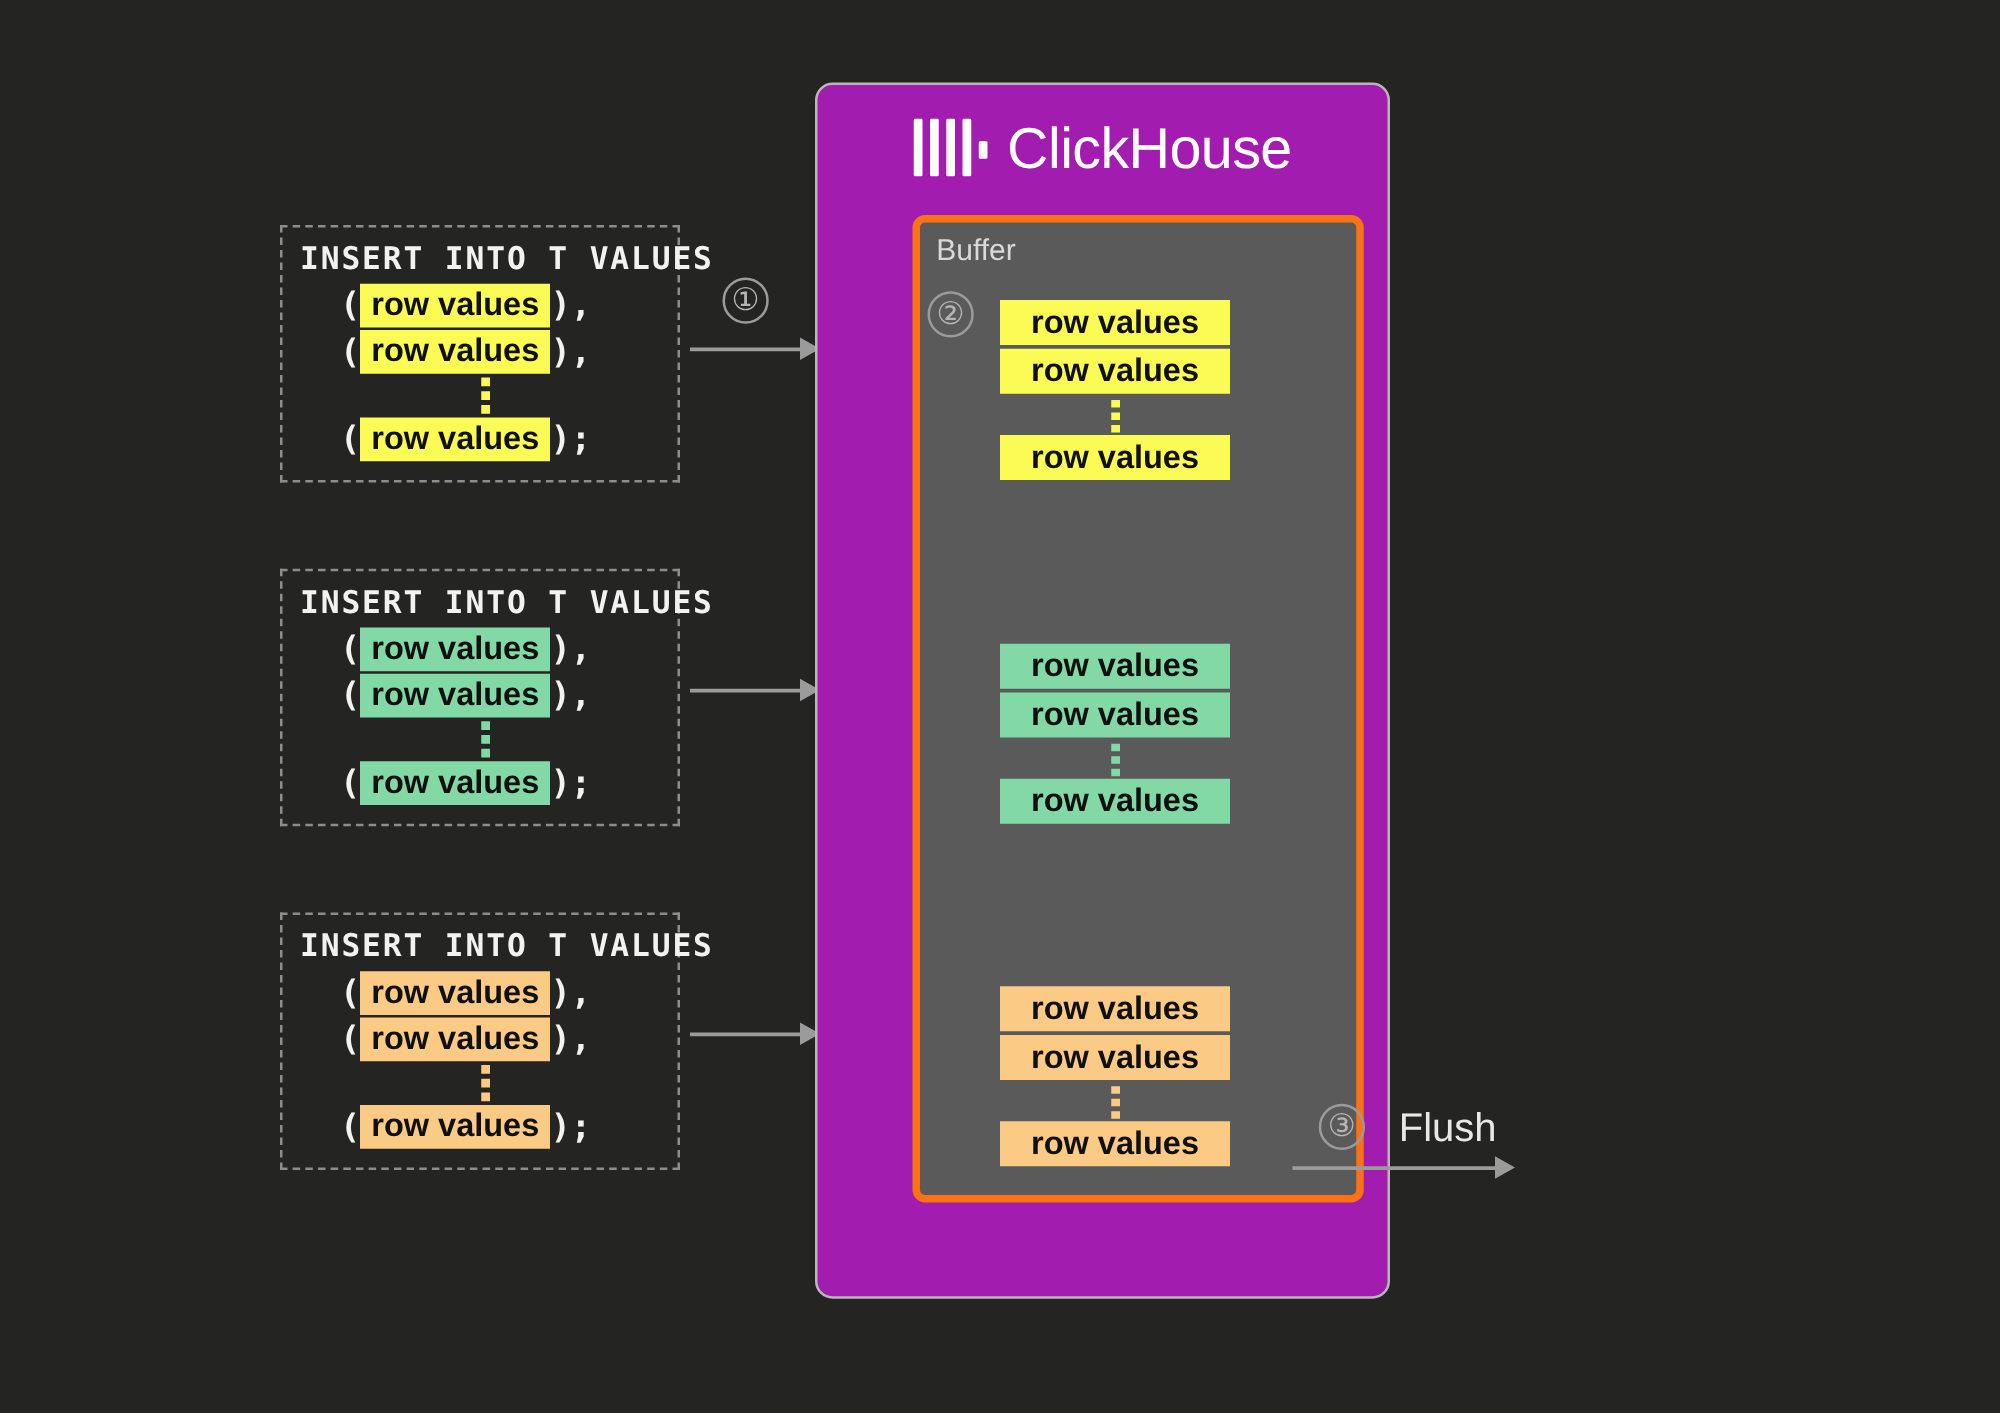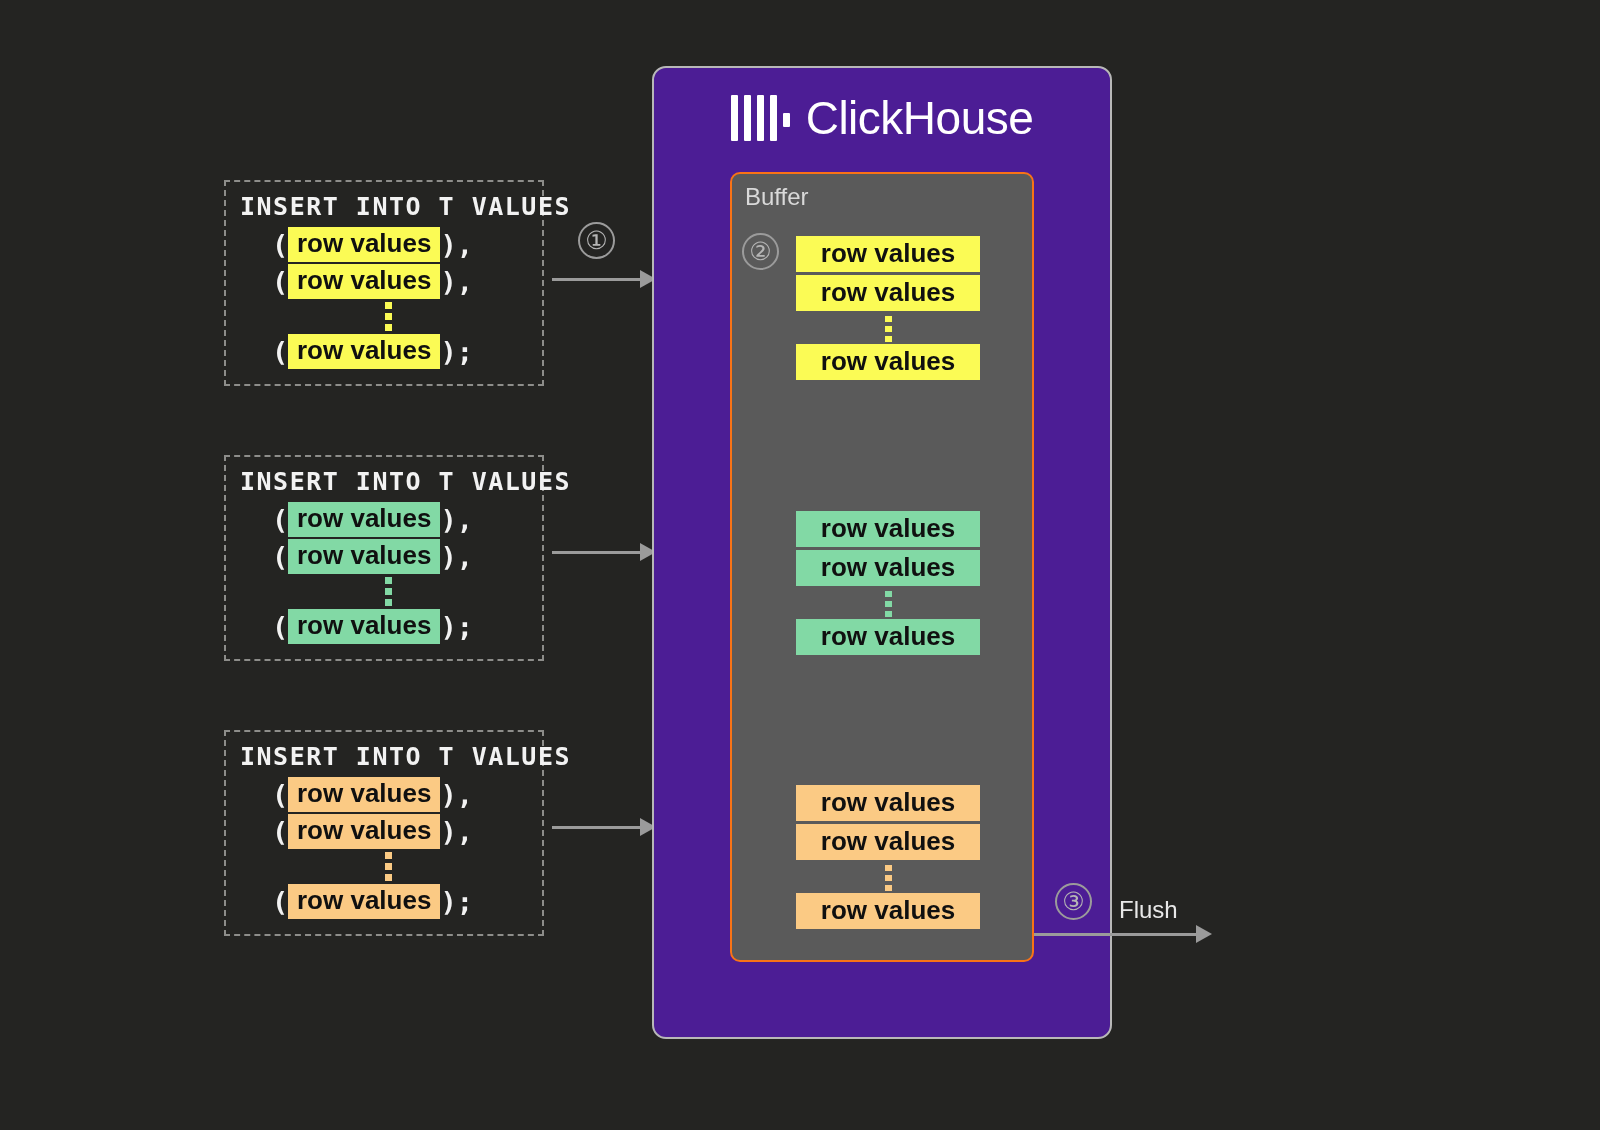--- a/index.html
+++ b/index.html
@@ -81,51 +81,50 @@
     border-radius: 50%;
     color: #b5b5b5;
     font-size: 25px;
     line-height: 33px;
     text-align: center;
     font-family: "Liberation Sans", sans-serif;
   }
   .flush-label {
     position: absolute;
     color: #e8e8e8;
-    font-size: 24px;
-    font-family: "Liberation Sans", sans-serif;
-    margin-top: 12px;
+    font-size: 32px;
+    font-family: "Liberation Sans", sans-serif;
   }
 
   
   #ch-panel {
     position: absolute;
     left: 652px; top: 66px; width: 460px; height: 973px;
-    background: #4c1d95;
+    background: #a21caf;
     border: 2px solid #b8b8b8;
     border-radius: 14px;
   }
   #ch-header {
     display: flex; align-items: center; justify-content: center;
     gap: 16px; height: 100px;
   }
   #ch-logo { display: flex; align-items: flex-end; gap: 6px; height: 46px; }
   #ch-logo .bar { width: 7px; height: 46px; background: #ffffff; border-radius: 1px; }
   #ch-logo .dot { width: 7px; height: 14px; background: #ffffff; border-radius: 1px; margin-bottom: 14px; }
   #ch-title {
     color: #ffffff; font-size: 46px; font-weight: 400;
     font-family: "Liberation Sans", sans-serif; letter-spacing: -0.5px;
   }
 
   
   #buffer {
     position: absolute;
-    left: 76px; top: 104px; width: 304px; height: 790px;
+    left: 76px; top: 104px; width: 361px; height: 790px;
     background: #5a5a5a;
-    border: 2px solid #f97316;
+    border: 6px solid #f97316;
     border-radius: 10px;
   }
   #buffer-label {
     position: absolute; left: 13px; top: 9px;
     color: #d9d9d9; font-size: 24px; font-family: "Liberation Sans", sans-serif;
   }
   .buf-group { position: absolute; left: 64px; width: 184px; }
   .buf-chip {
     font-family: "Liberation Sans", sans-serif;
     font-weight: 700; font-size: 26px; color: #101010;

